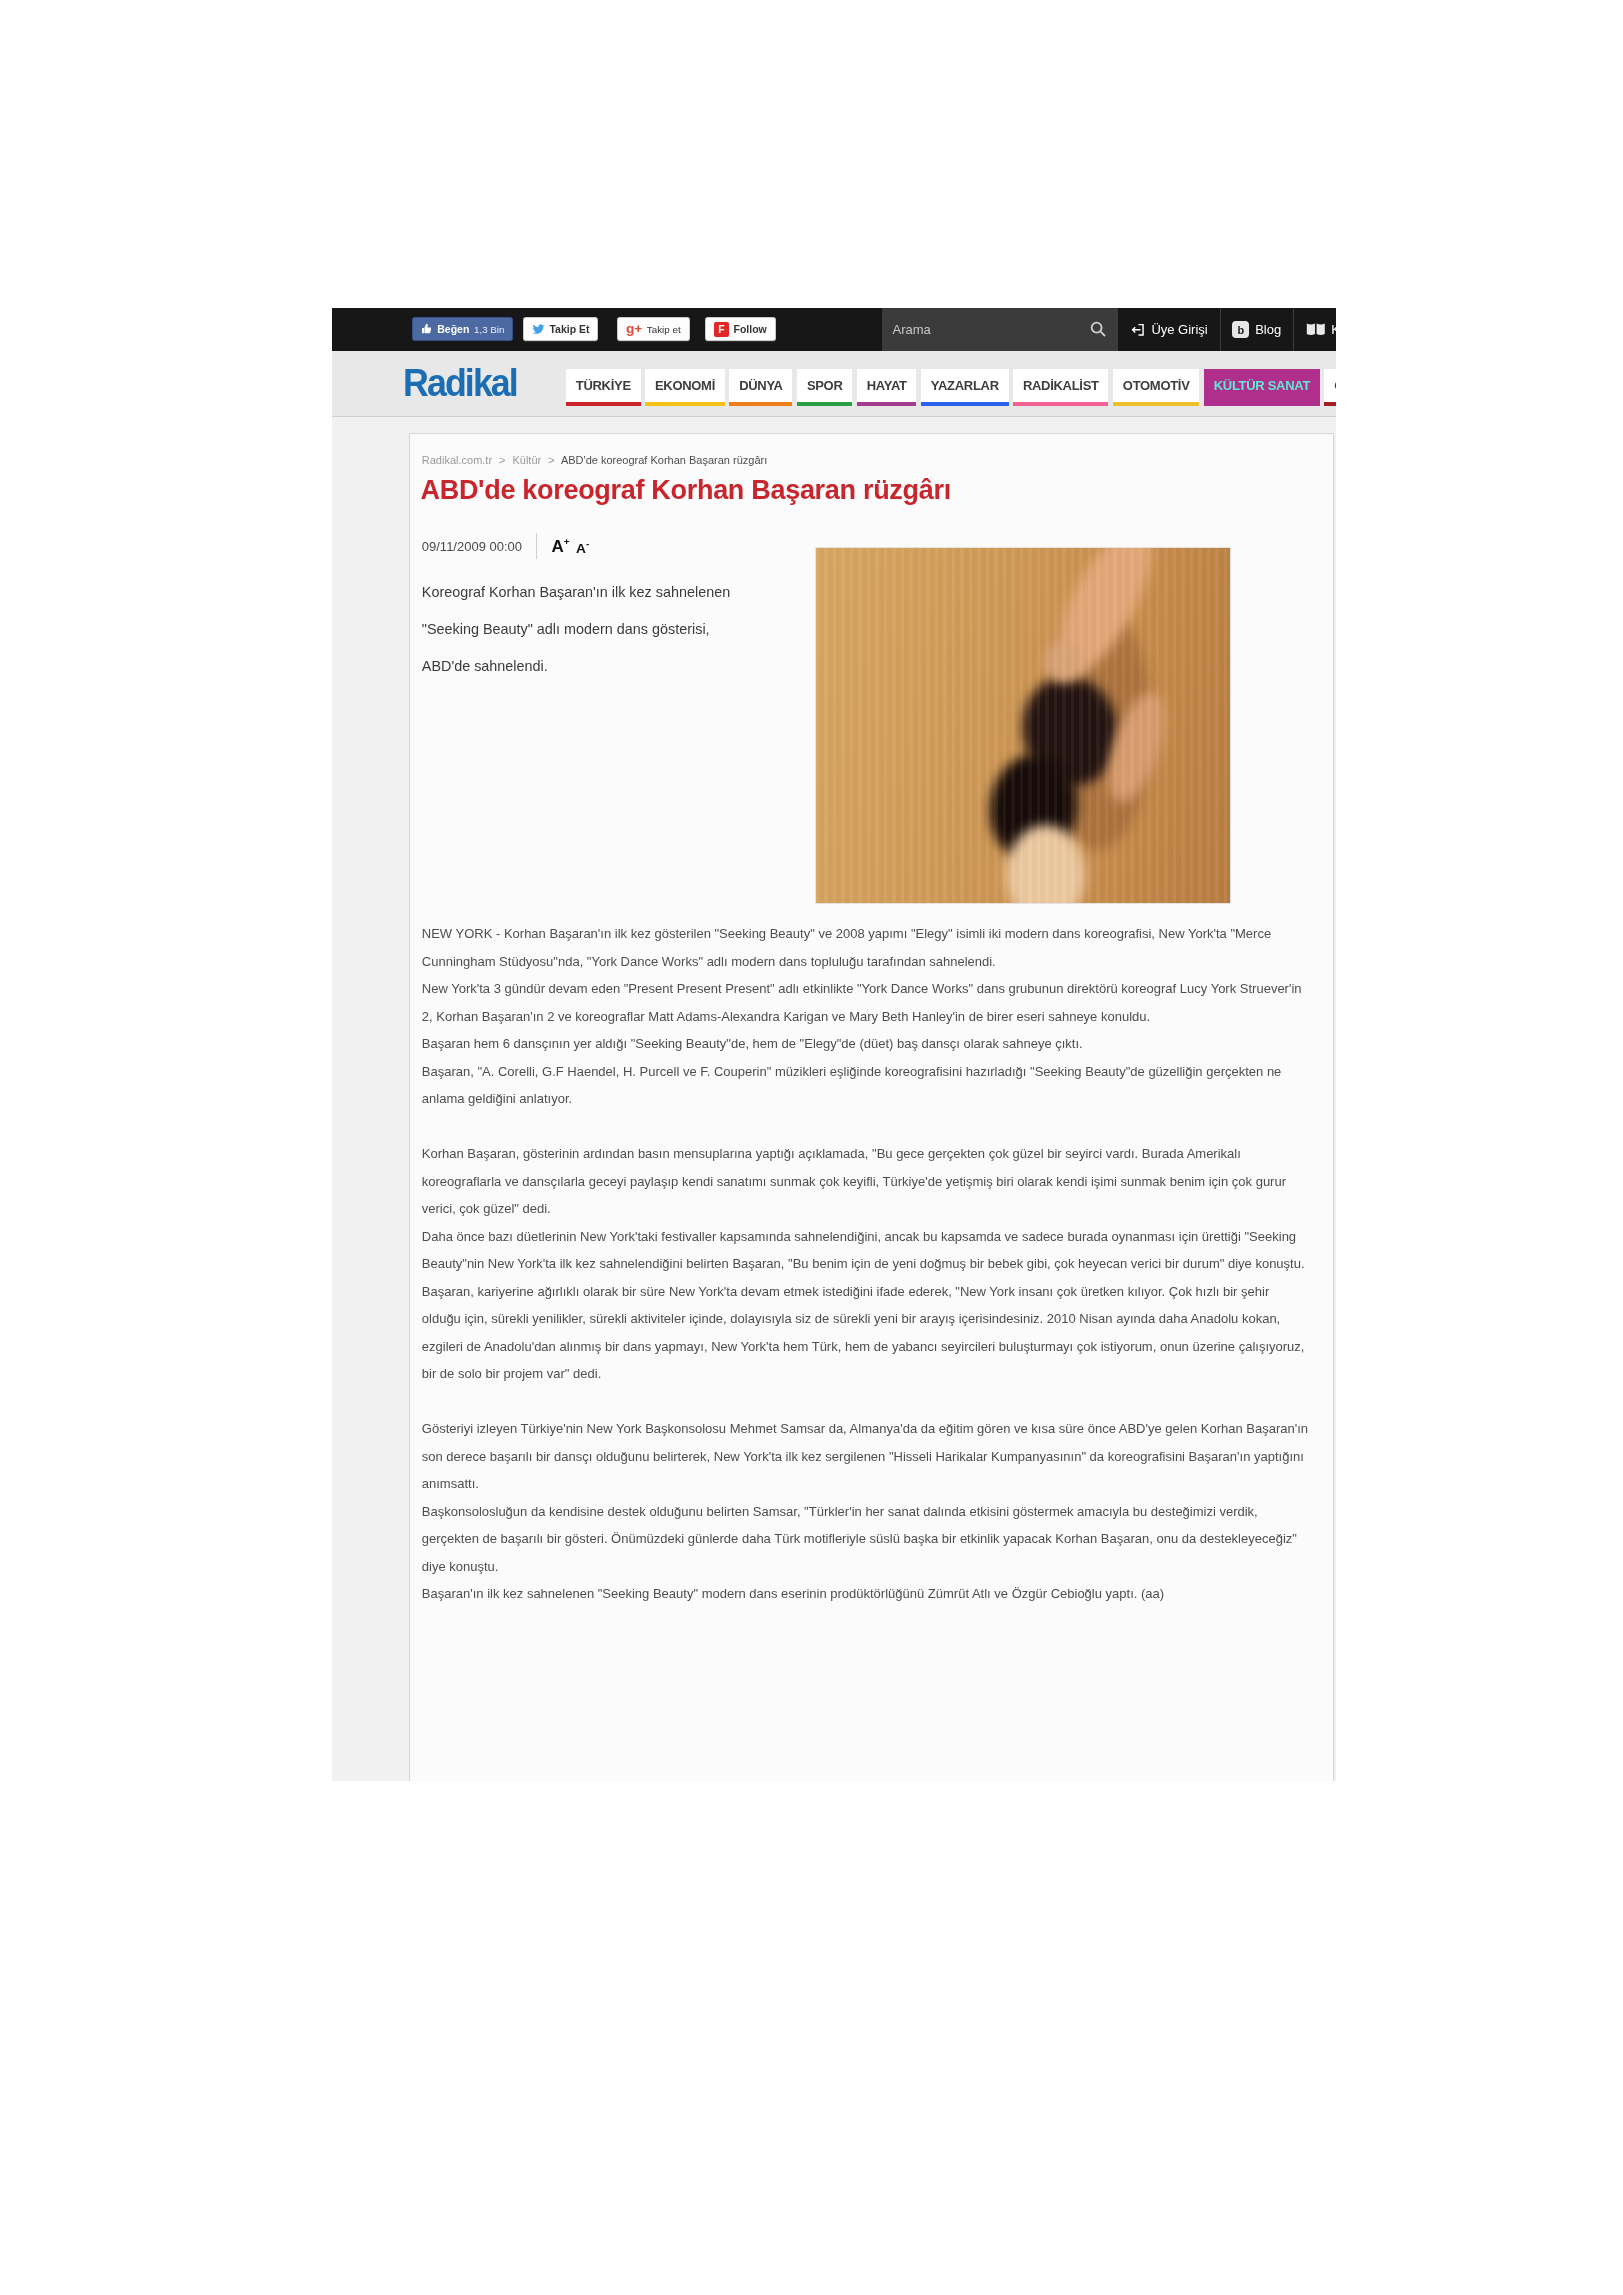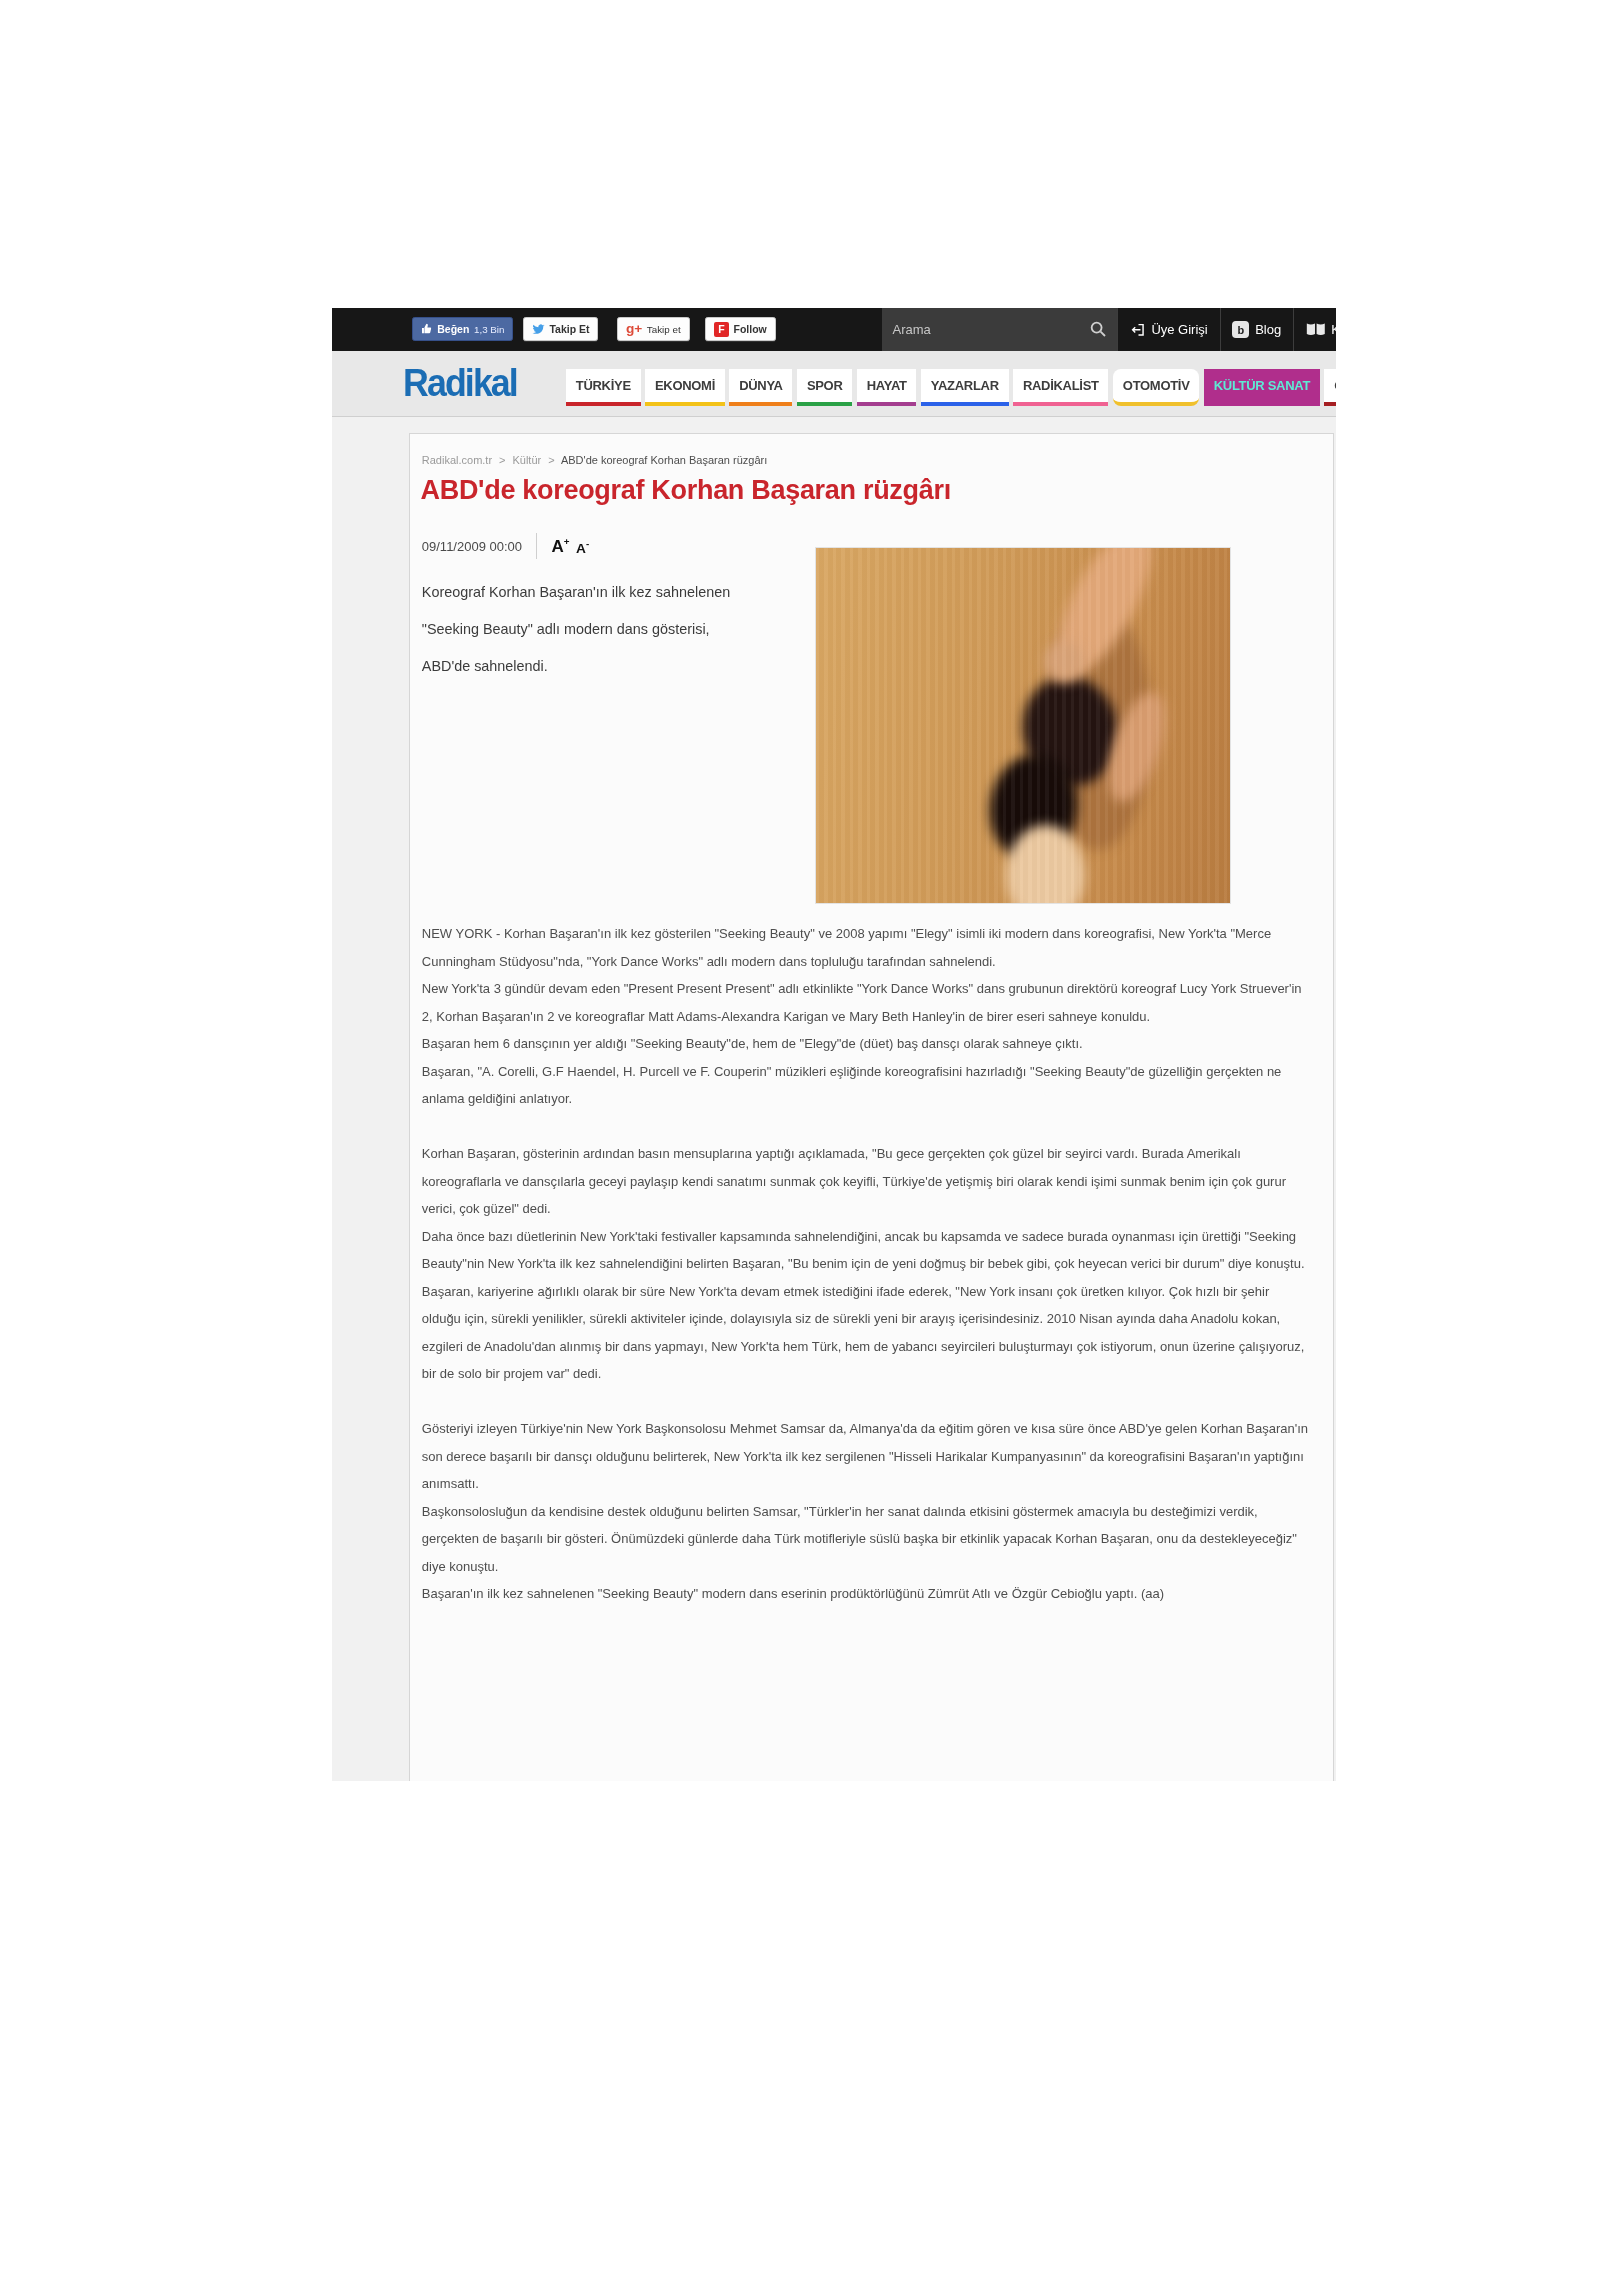--- a/index.html
+++ b/index.html
@@ -140,21 +140,21 @@
   <div class="navbar">
     <div class="logo">Radikal</div>
     <div class="tabs">
       <div class="tab" style="border-bottom-color: rgb(201, 37, 43);">TÜRKİYE</div>
       <div class="tab" style="border-bottom-color: rgb(243, 194, 24);">EKONOMİ</div>
       <div class="tab" style="border-bottom-color: rgb(239, 127, 26);">DÜNYA</div>
       <div class="tab" style="border-bottom-color: rgb(42, 161, 70);">SPOR</div>
       <div class="tab" style="border-bottom-color: rgb(164, 61, 143);">HAYAT</div>
       <div class="tab" style="border-bottom-color: rgb(43, 98, 233);">YAZARLAR</div>
       <div class="tab" style="border-bottom-color: rgb(240, 98, 146);">RADİKALİST</div>
-      <div class="tab" style="border-bottom-color: rgb(240, 192, 44); border-radius: 8px;">OTOMOTİV</div>
+      <div class="tab" style="border-bottom-color: rgb(240, 192, 44);">OTOMOTİV</div>
       <div class="tab active" style="background-color: rgb(176, 46, 140); border-bottom-color: rgb(176, 46, 140);">KÜLTÜR SANAT</div>
       <div class="tab" style="border-bottom-color: rgb(165, 30, 34);">GUSTO</div>
     </div>
   </div>
 
   <div class="content">
     <div class="card">
 
       <div class="crumbs">
         <span class="lnk">Radikal.com.tr</span>

